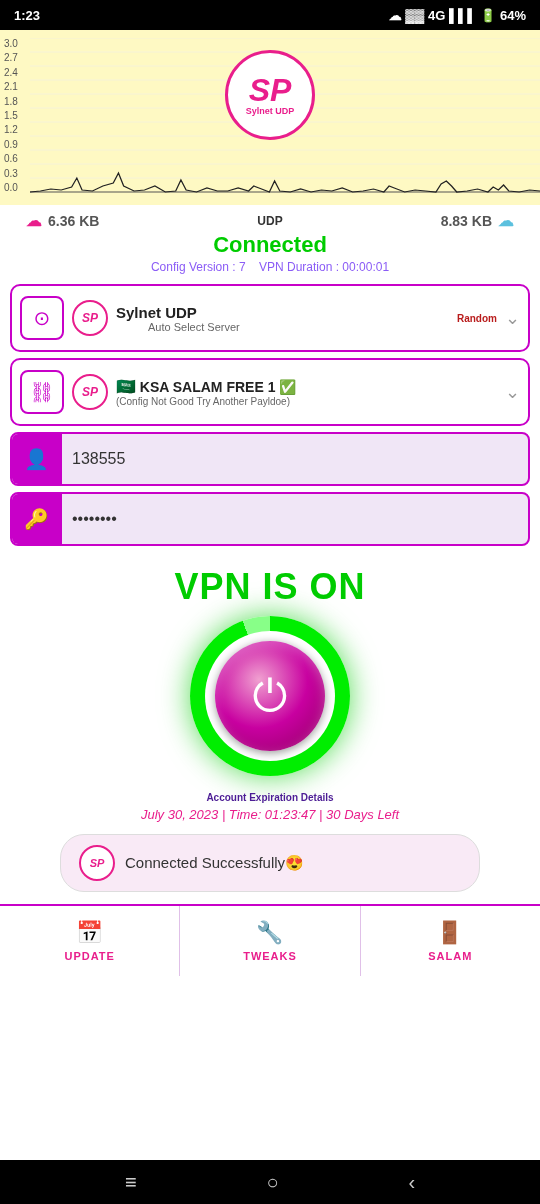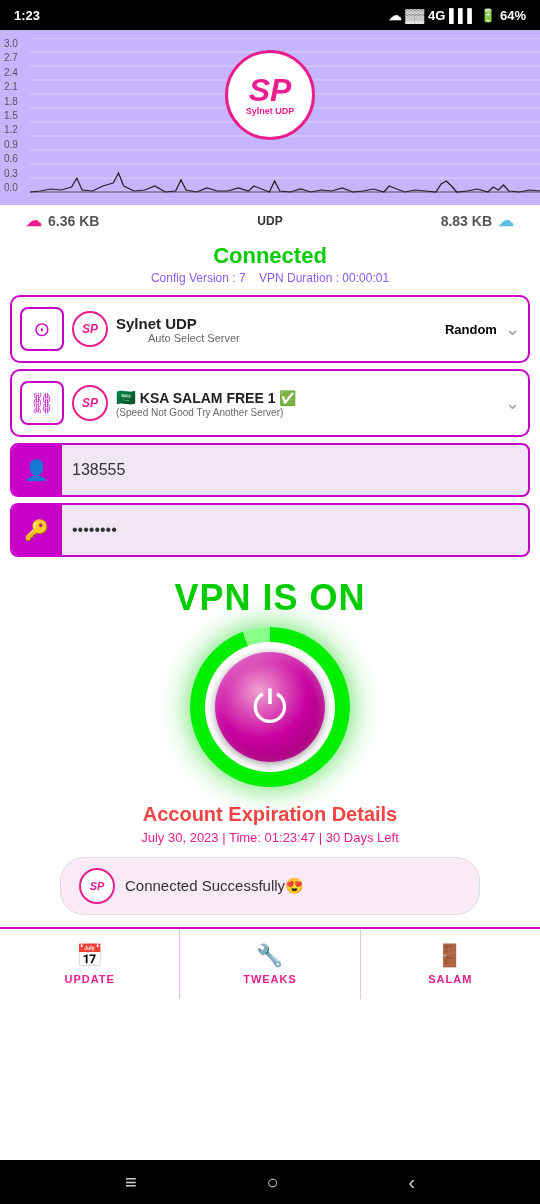--- a/index.html
+++ b/index.html
@@ -27,21 +27,21 @@
 
     
     .main-content {
       background: #fff;
       min-height: 1130px;
       position: relative;
     }
 
     
     .graph-area {
-      background: #c4b5fd;
+      background: #fef9c3;
       padding: 8px 0 4px 0;
       position: relative;
       height: 175px;
     }
     .graph-y-labels {
       position: absolute;
       left: 4px;
       top: 8px;
       display: flex;
       flex-direction: column;
@@ -121,21 +121,21 @@
     .speed-down-icon { color: #5bc0de; font-size: 16px; }
     .protocol-label {
       font-size: 12px;
       font-weight: bold;
       color: #333;
     }
     .connected-label {
       font-size: 22px;
       font-weight: bold;
       color: #00cc00;
-      margin-top: 13px;
+      margin-top: 2px;
     }
     .vpn-info {
       font-size: 12px;
       color: #8b5cf6;
       margin-top: 2px;
     }
 
     
     .section-card {
       margin: 6px 10px;
@@ -196,22 +196,22 @@
       font-size: 15px;
       font-weight: bold;
       color: #222;
     }
     .card-subtitle {
       font-size: 11px;
       color: #666;
       margin-left: 32px;
     }
     .card-random {
-      color: #000000;
-      font-size: 13px;
+      color: #b91c1c;
+      font-size: 10px;
       font-weight: bold;
       padding-left: 12px;
     }
     .card-arrow {
       font-size: 18px;
       color: #999;
     }
     .network-title {
       font-size: 14px;
       font-weight: bold;
@@ -305,28 +305,29 @@
       font-size: 44px;
       line-height: 1;
     }
 
     
     .account-expiry {
       text-align: center;
       margin: 16px 10px 8px;
     }
     .expiry-title {
-      font-size: 20px;
-      font-weight: bold;
-      color: #ef4444;
+      font-size: 10px;
+      font-weight: bold;
+      color: #4c1d95;
       margin-bottom: 4px;
     }
     .expiry-detail {
       font-size: 13px;
       color: #e91e8c;
+      font-style: italic;
     }
 
     
     .connected-notification {
       display: flex;
       align-items: center;
       gap: 10px;
       background: #f9eaf6;
       border-radius: 24px;
       padding: 10px 18px;
@@ -510,21 +511,21 @@
       <div class="card-icon-box">
         <span>⛓</span>
       </div>
       <div class="card-logo-small">SP</div>
       <div class="card-text">
         <div class="network-title">
           <span class="flag-icon">🇸🇦</span>
           <span>KSA SALAM FREE 1</span>
           <span class="checkmark">✅</span>
         </div>
-        <div class="network-subtitle">(Speed Not Good Try Another Server)</div>
+        <div class="network-subtitle">(Config Not Good Try Another Payldoe)</div>
       </div>
       <span class="card-arrow">⌄</span>
     </div>
   </div>
 
   <div class="input-row">
     <div class="input-icon-box">
       <span>👤</span>
     </div>
     <input type="text" class="input-field" value="138555" style="">

